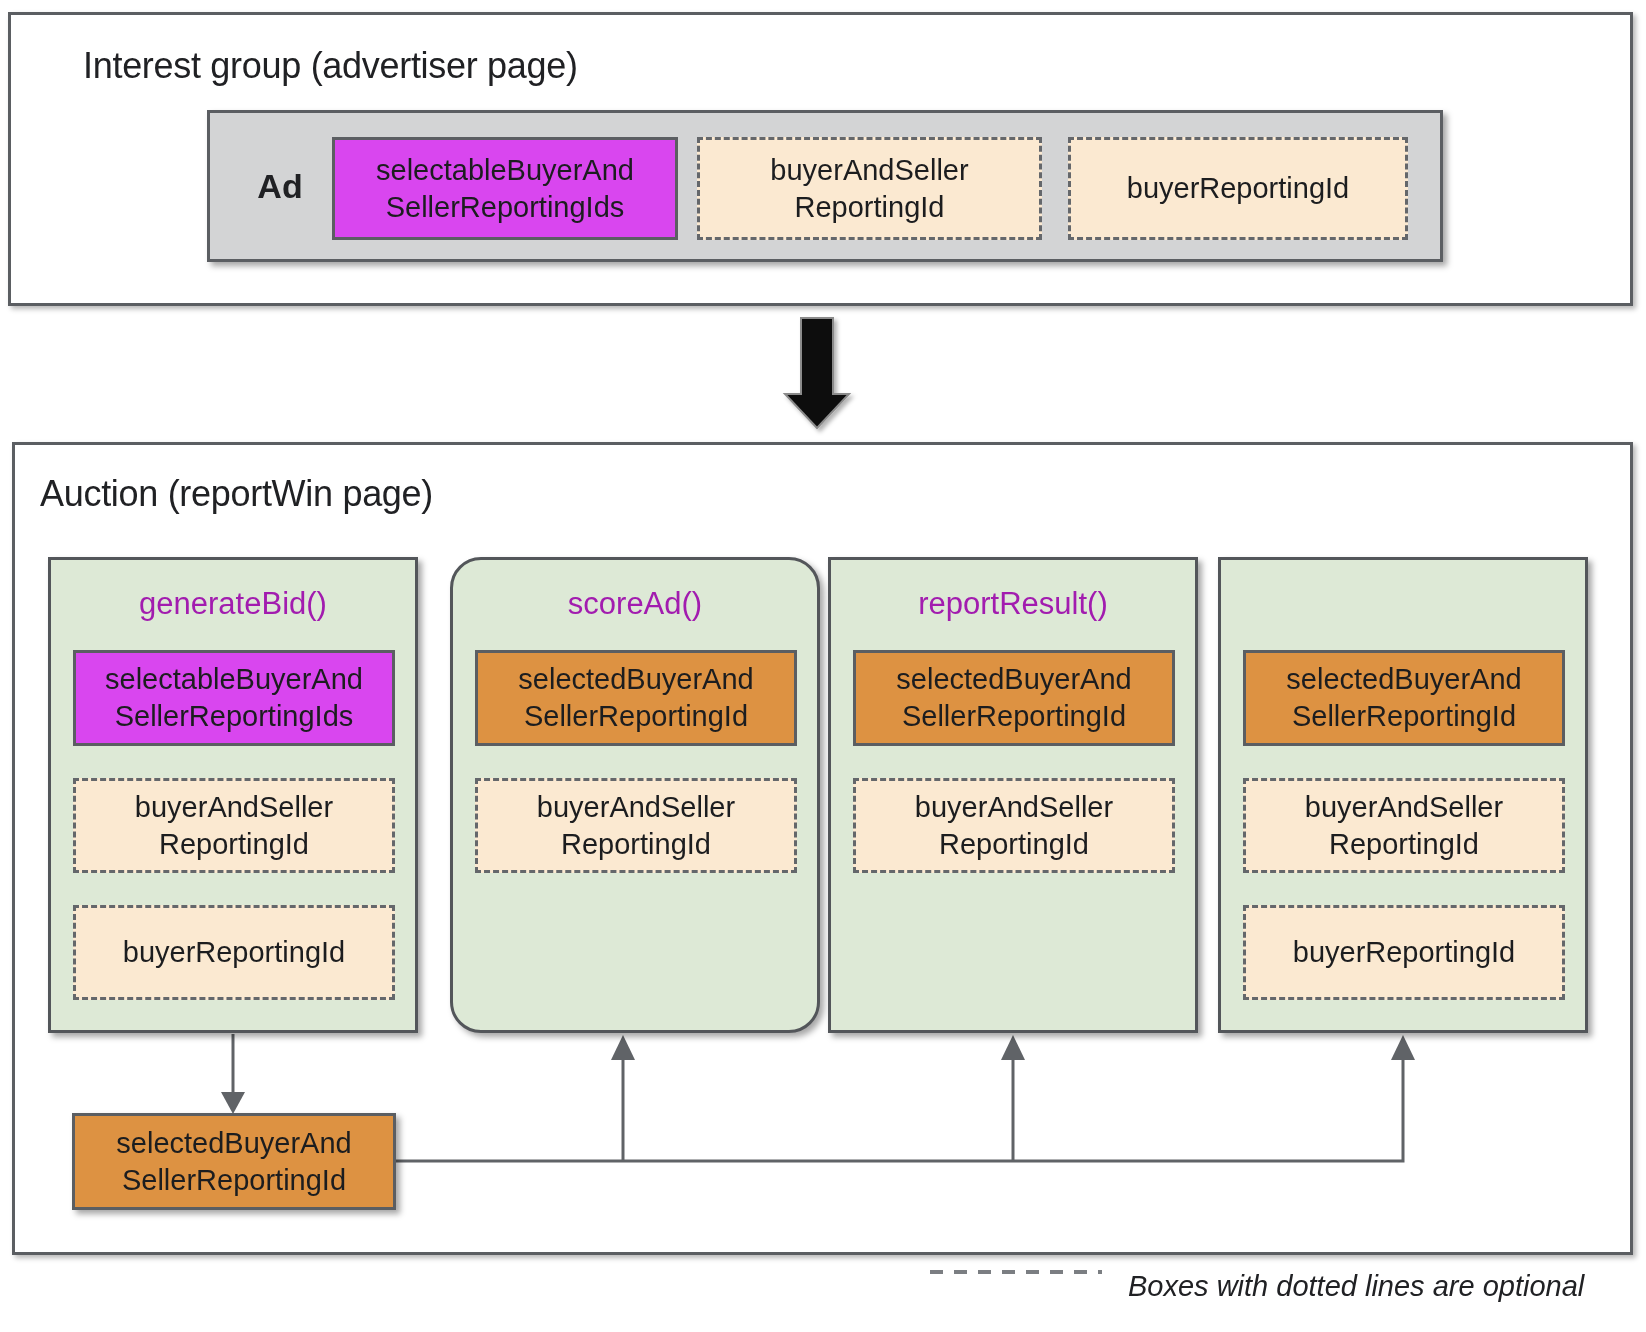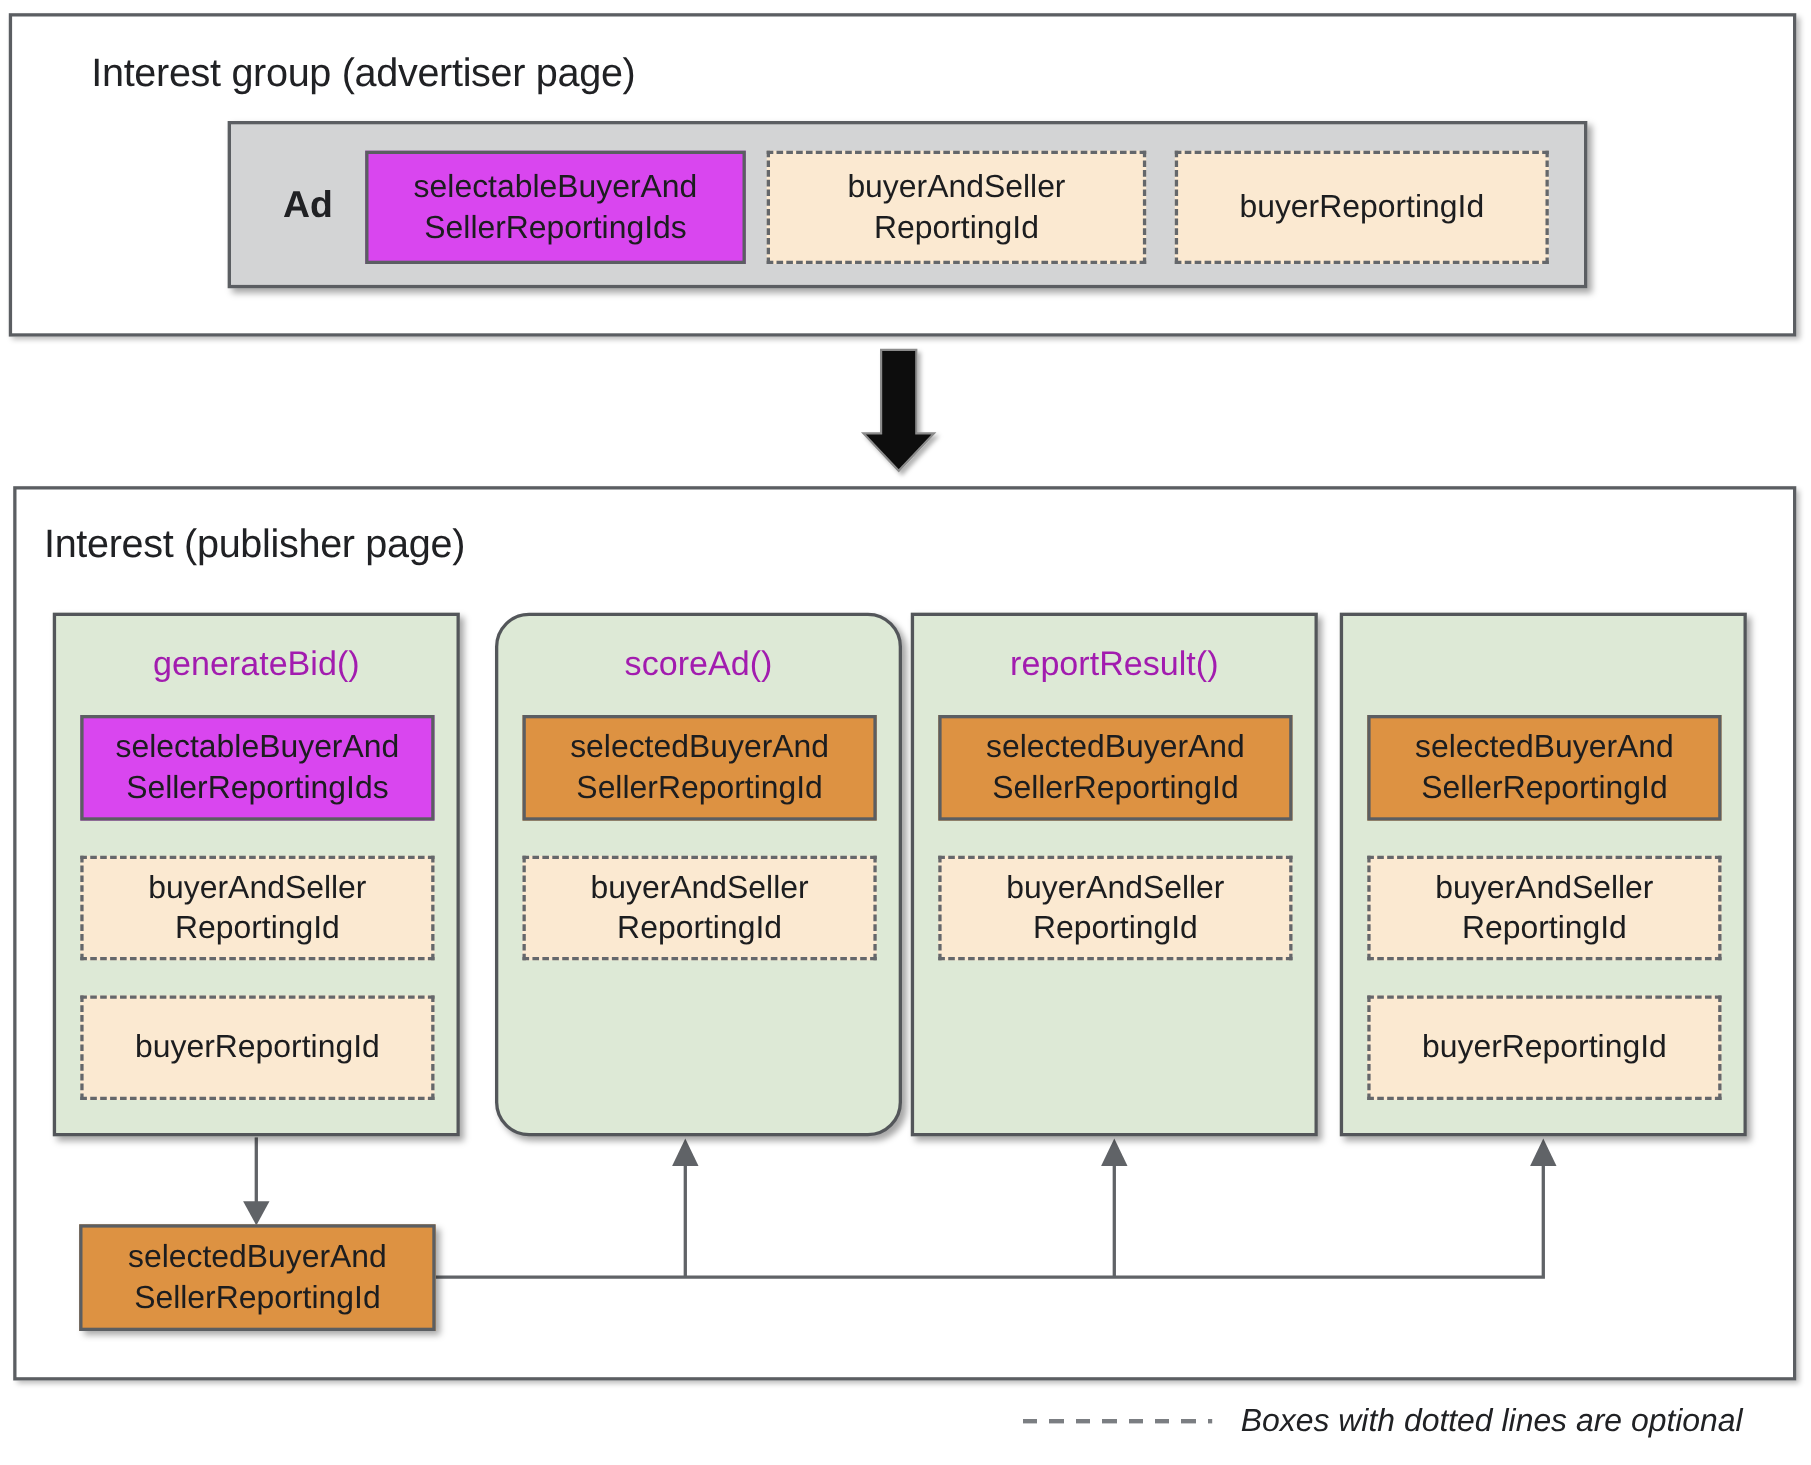--- a/index.html
+++ b/index.html
@@ -117,21 +117,21 @@
     width: 1646px; height: 1332px;
     z-index: 5;
     pointer-events: none;
   }
 
   
   #legend {
     position: absolute;
     left: 930px; top: 1270px;
     height: 44px;
-    display: flex; align-items: center;
+    display: flex; align-items: flex-start;
     z-index: 10;
   }
   #legend .dash-sample {
     width: 172px; height: 4px;
     background: repeating-linear-gradient(90deg, #7b7e82 0 13px, transparent 13px 24px);
     margin-right: 26px;
   }
   #legend .legend-text {
     font-style: italic;
     font-size: 29px;
@@ -156,21 +156,21 @@
       <span>buyerAndSeller
 ReportingId</span>
     </div>
     <div class="ibox dashed cream" id="ig-box-2">
       <span>buyerReportingId</span>
     </div>
   </div>
 </div>
 
 <div class="section" id="auction-section">
-  <div class="section-title">Interest (publisher page)</div>
+  <div class="section-title">Auction (reportWin page)</div>
 </div>
 
 <div class="fcolumn" id="col-0">
   <div class="col-title">generateBid()</div>
   <div class="ibox solid tan row-0">
     <span>selectableBuyerAnd
 SellerReportingIds</span>
   </div>
   <div class="ibox dashed cream row-1">
     <span>buyerAndSeller

